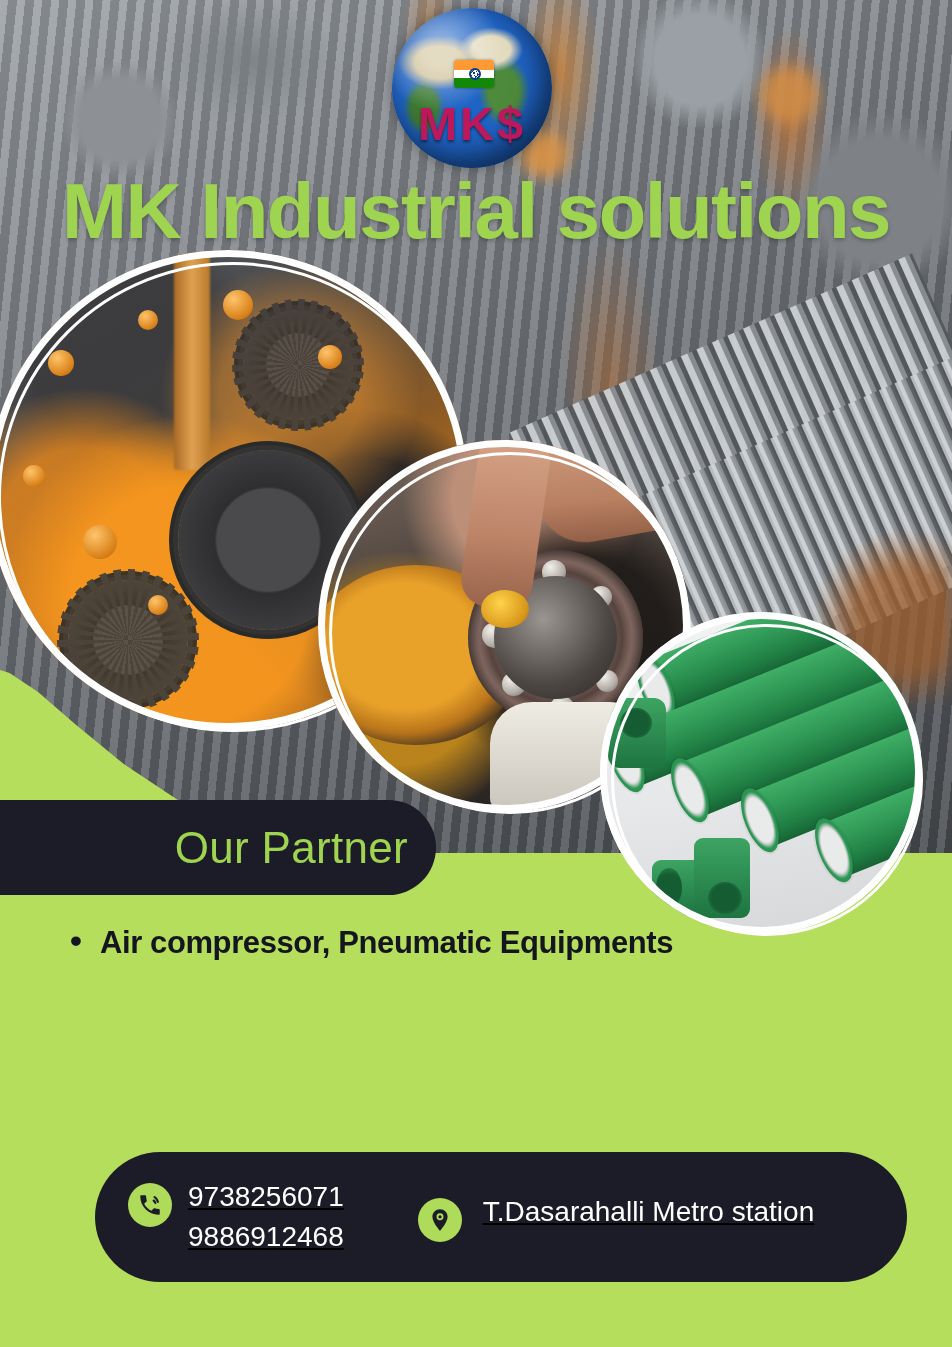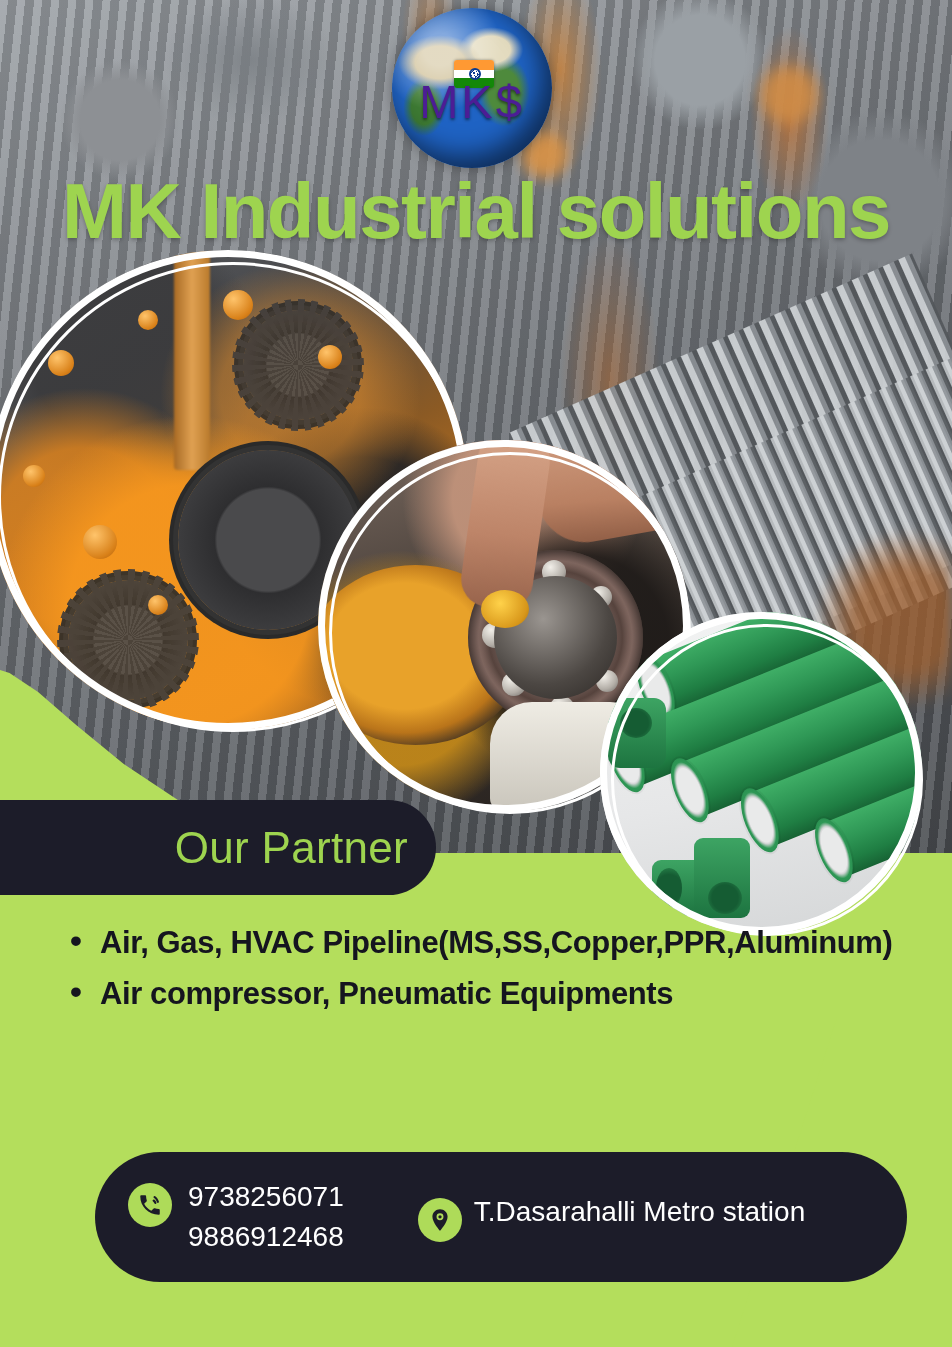--- a/index.html
+++ b/index.html
@@ -197,23 +197,23 @@
     position:absolute; left:62px; top:52px; width:40px; height:28px; border-radius:3px;
     background:linear-gradient(180deg,#ff9933 0 34%, #ffffff 34% 66%, #138808 66% 100%);
     box-shadow:0 0 3px rgba(0,0,0,.4);
   }
   .chakra{
     position:absolute; left:15px; top:8px; width:12px; height:12px; border-radius:50%;
     border:2px solid #0a3a8f;
     background:repeating-conic-gradient(#0a3a8f 0 8deg, rgba(0,0,0,0) 8deg 24deg);
   }
   .logo-text{
-    position:absolute; left:0; right:0; top:66px;
-    text-align:center; font-size:47px; font-weight:400; letter-spacing:3px;
-    color:#4c1d95; text-shadow:0 2px 3px rgba(0,0,0,.5);
+    position:absolute; left:0; right:0; top:88px;
+    text-align:center; font-size:47px; font-weight:700; letter-spacing:3px;
+    color:#be185d; text-shadow:0 2px 3px rgba(0,0,0,.5);
     font-family:"Liberation Sans", sans-serif;
   }
 
   
   .title{
     position:absolute; left:0; right:0; top:172px;
     text-align:center;
     font-size:78px; font-weight:700; letter-spacing:-1.5px;
     color:#9ED44F; line-height:1;
     text-shadow:0 2px 4px rgba(0,0,0,.28);
@@ -250,31 +250,31 @@
   .product-list li::before{
     content:"\2022"; position:absolute; left:8px; top:-4px; font-size:34px; color:#15151f;
   }
 
   
   .contact-bar{
     position:absolute; left:95px; top:1152px; width:812px; height:130px;
     background:#1C1C29; border-radius:65px;
     display:flex; align-items:center;
   }
-  .contact-group{ display:flex; align-items:flex-start; }
+  .contact-group{ display:flex; align-items:flex-start;text-decoration:underline; }
   .contact-group.phone{ margin-left:33px; }
   .contact-group.addr{ margin-left:74px; }
   .cicon{
     width:44px; height:44px; border-radius:50%; background:#AEDB59;
     display:flex; align-items:center; justify-content:center; flex:none; margin-top:6px;
   }
   .cicon svg{ width:26px; height:26px; fill:#1C1C29; }
   .ctext{ margin-left:16px; color:#ffffff; font-size:28px; line-height:1.42; }
   .ctext .l2{ display:block; }
-  .addr .ctext{ margin-left:12px; }
+  .addr .ctext{ margin-left:21px; }
 </style>
 </head>
 <body>
 
 <div class="poster">
 
   <div class="hero-photo">
     <div class="steel-strip"></div>
     <div class="steel-strip b"></div>
   </div>
@@ -364,21 +364,20 @@
     <div class="logo-text">MK$</div>
   </div>
 
   <div class="title">MK Industrial solutions</div>
 
   <div class="products-pill">
     <span>Our Partner</span>
   </div>
 
   <ul class="product-list">
-    <li>Air, Gas, HVAC Pipeline(MS,SS,Copper,PPR,Aluminum)</li>
     <li> Air compressor, Pneumatic Equipments</li>
   </ul>
 
   <div class="contact-bar">
 
     <div class="contact-group phone">
       <div class="cicon">
         <svg viewBox="0 0 24 24" aria-hidden="true">
           <path d="M6.6 10.8c1.4 2.8 3.8 5.1 6.6 6.6l2.2-2.2c.3-.3.7-.4 1-.2 1.1.4 2.4.6 3.6.6.6 0 1 .4 1 1V20c0 .6-.4 1-1 1C10.6 21 3 13.4 3 4c0-.6.4-1 1-1h3.4c.6 0 1 .4 1 1 0 1.3.2 2.5.6 3.6.1.4 0 .8-.2 1.1l-2.2 2.1z"></path>
           <path d="M15.4 4.2c.3-.5 1-.6 1.4-.2 1.6 1.2 2.8 2.9 3.4 4.8.2.5-.1 1.1-.6 1.2-.5.2-1.1-.1-1.2-.6-.5-1.5-1.4-2.8-2.7-3.8-.5-.3-.6-.9-.3-1.4z"></path>

